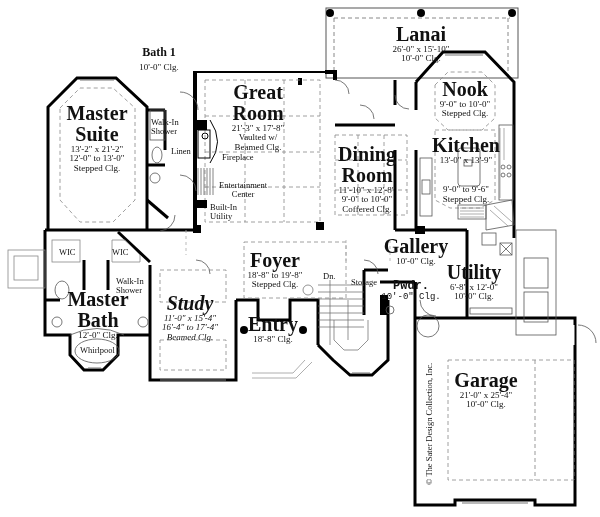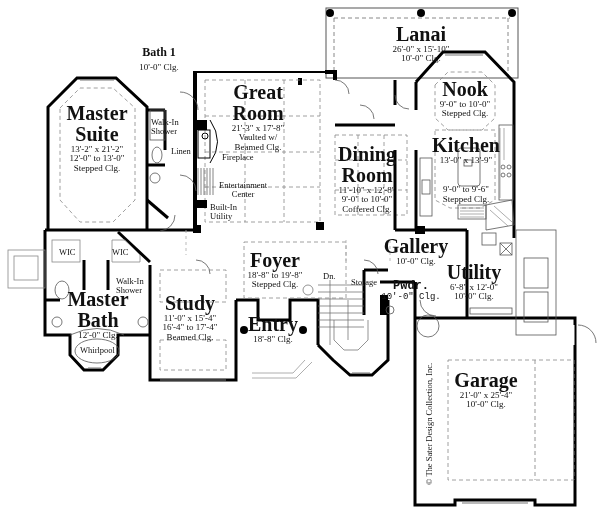--- a/index.html
+++ b/index.html
@@ -286,21 +286,21 @@
   <span class="dim">18'-8" to 19'-8"</span>
   <span class="dim">Stepped Clg.</span>
 </div>
 
 <div class="lbl" style="left:474px;top:262px;">
   <span class="name">Utility</span>
   <span class="dim">6'-8" x 12'-0"</span>
   <span class="dim">10'-0" Clg.</span>
 </div>
 
-<div class="lbl" style="left:190px;top:293px;">
+<div class="lbl" style="left:190px;top:293px;font-style:italic;">
   <span class="name">Study</span>
   <span class="dim">11'-0" x 15'-4"</span>
   <span class="dim">16'-4" to 17'-4"</span>
   <span class="dim">Beamed Clg.</span>
 </div>
 
 <div class="lbl" style="left:273px;top:314px;">
   <span class="name">Entry</span>
   <span class="dim">18'-8" Clg.</span>
 </div>

